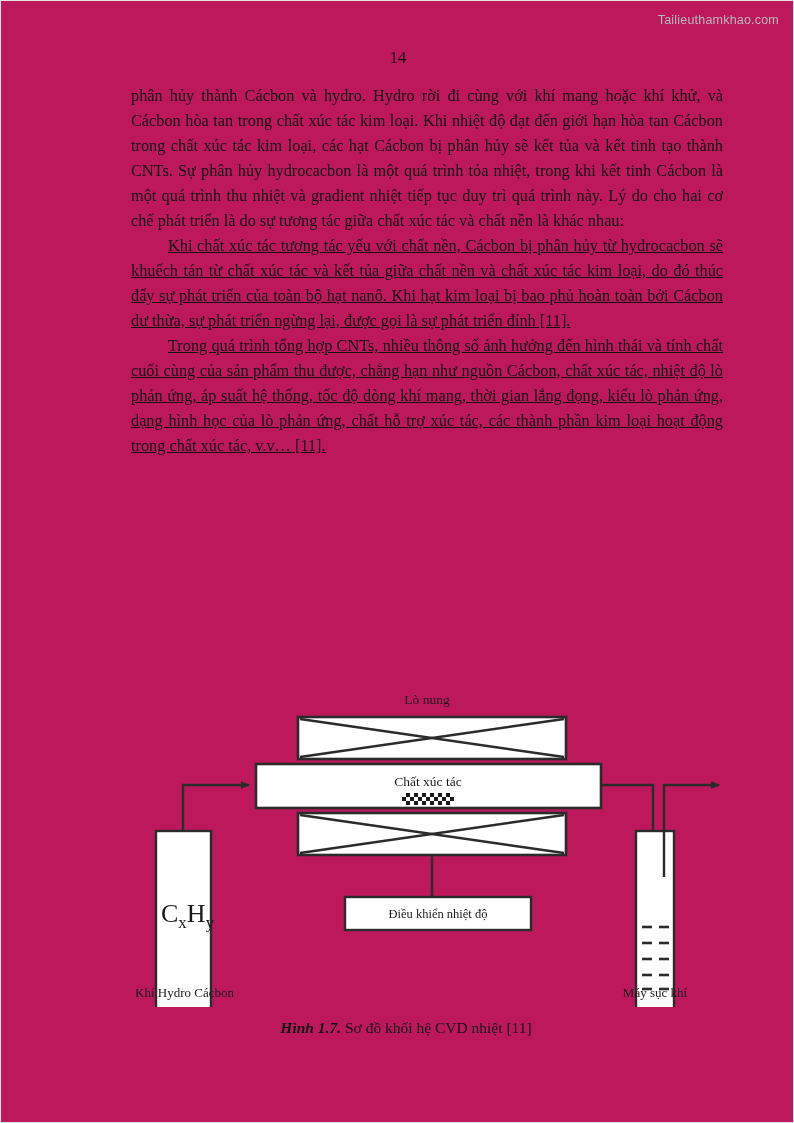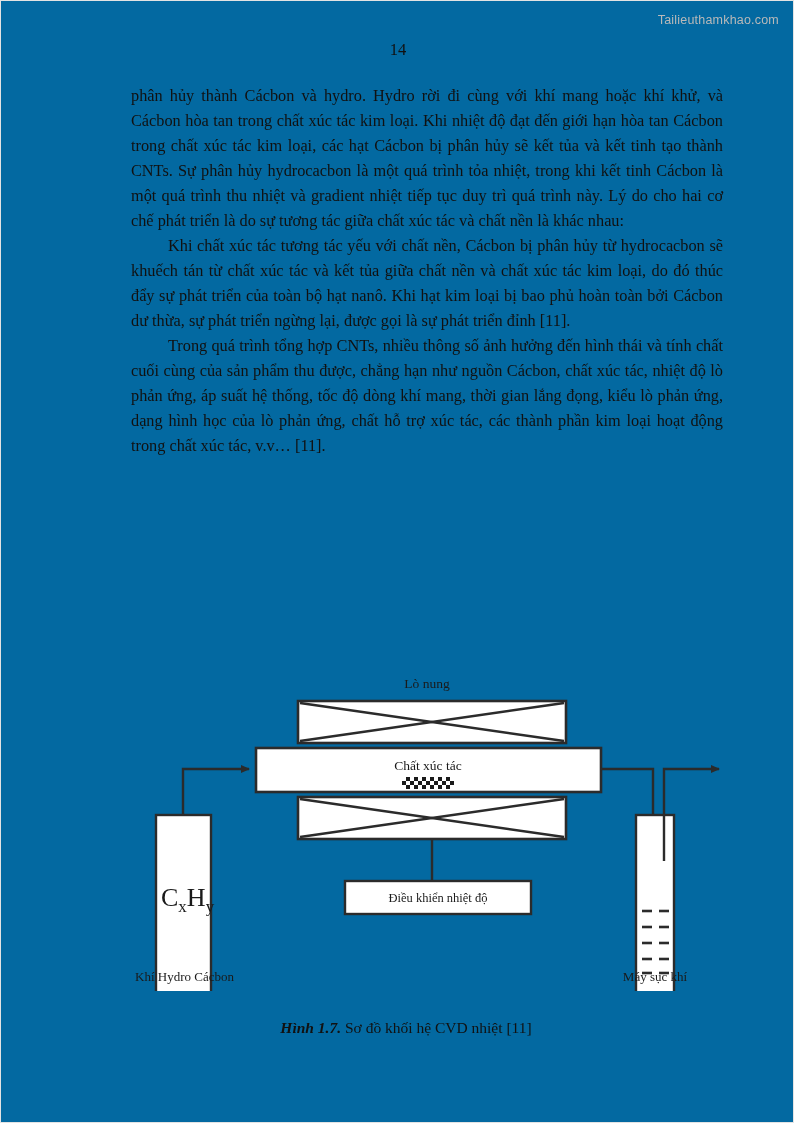--- a/index.html
+++ b/index.html
@@ -13,68 +13,69 @@
     position: relative;
     overflow: hidden;
     font-family: "Liberation Serif", "DejaVu Serif", serif;
     color: #111111;
   }
   .page {
     position: absolute;
     left: 0; top: 0;
     width: 794px;
     height: 1123px;
-    background: #0369a1;
+    background: #be185d;
     box-sizing: border-box;
     border: 1px solid #e3e3e3;
   }
   .watermark {
     position: absolute;
     right: 14px;
     top: 12px;
     font-family: "Liberation Sans", sans-serif;
     font-size: 12.5px;
     color: #b9b9b9;
     letter-spacing: .2px;
     white-space: nowrap;
   }
   .page-number {
     position: absolute;
     left: 0;
-    top: 39px;
+    top: 47px;
     width: 794px;
     text-align: center;
     font-size: 16.5px;
   }
   .body-text {
     position: absolute;
     left: 130px;
     top: 82px;
     width: 592px;
   }
   .body-text p {
     margin: 0;
     text-align: justify;
     text-justify: inter-word;
     font-size: 16.3px;
     line-height: 25px;
     text-indent: 0;
   }
   .body-text p.indent {
     text-indent: 37px;
+    text-decoration: underline;
   }
   .body-text p + p {
     margin-top: 0;
   }
 
   
   .figure {
     position: absolute;
     left: 130px;
-    top: 670px;
+    top: 686px;
     width: 592px;
     height: 320px;
   }
   .fig-svg { display: block; }
   .caption {
     position: absolute;
     left: 0;
     top: 1018px;
     width: 794px;
     text-align: center;

